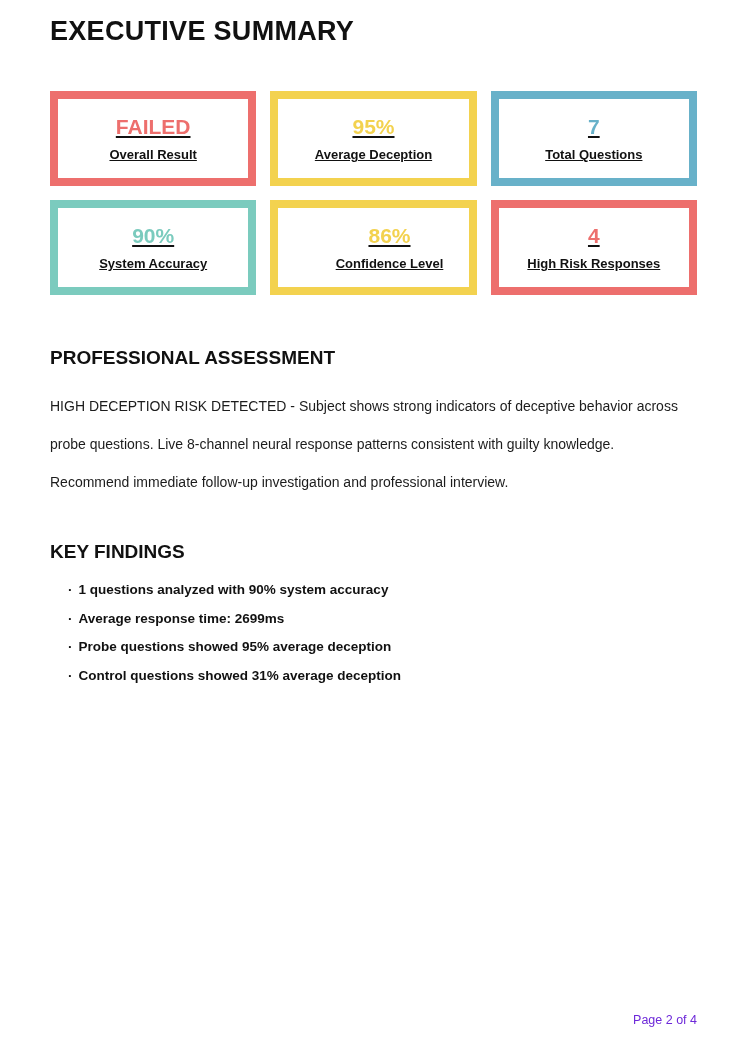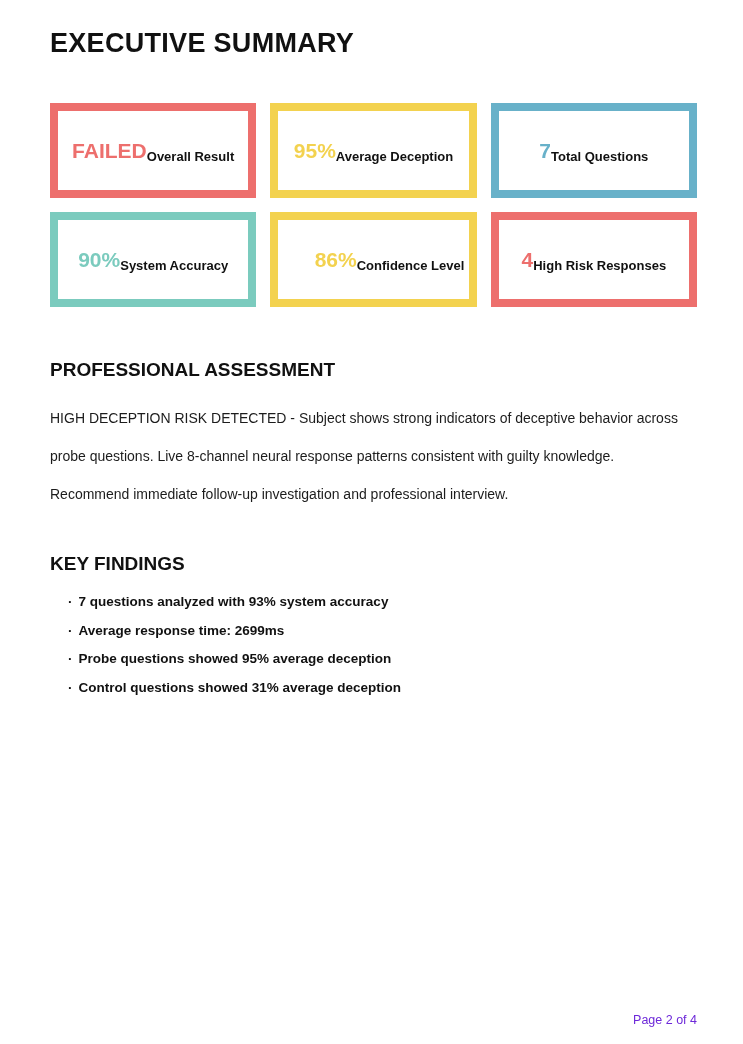--- a/index.html
+++ b/index.html
@@ -9,43 +9,44 @@
     height: 1044px;
     background: #ffffff;
     font-family: "Liberation Sans", "DejaVu Sans", sans-serif;
     color: #111111;
     overflow: hidden;
     box-sizing: border-box;
   }
   .content { padding: 0 46px 0 50px; }
   .doc-title {
     margin: 0;
-    padding-top: 28px;
+    padding-top: 16px;
     font-size: 27px;
     font-weight: 700;
     letter-spacing: 0.3px;
     color: #111111;
   }
   .cards {
     display: grid;
     grid-template-columns: repeat(3, 1fr);
     column-gap: 14px;
     row-gap: 14px;
     margin-top: 44px;
   }
   .card {
     box-sizing: border-box;
     height: 95px;
     background: #ffffff;
     border: 8px solid #cccccc;
     display: flex;
-    flex-direction: row;
+    flex-direction: column;
     align-items: center;
     justify-content: center;
     text-align: center;
+    text-decoration: underline;
   }
   .card-value {
     font-size: 21px;
     font-weight: 700;
     line-height: 1;
   }
   .card-label {
     margin-top: 11px;
     font-size: 13px;
     font-weight: 700;
@@ -129,21 +130,21 @@
     </div>
 
     <div class="assessment-section">
       <h2 class="section-heading">PROFESSIONAL ASSESSMENT</h2>
       <p class="assessment-body">HIGH DECEPTION RISK DETECTED - Subject shows strong indicators of deceptive behavior across probe questions. Live 8-channel neural response patterns consistent with guilty knowledge. Recommend immediate follow-up investigation and professional interview.</p>
     </div>
 
     <div class="findings-section">
       <h2 class="section-heading">KEY FINDINGS</h2>
       <ul class="findings-list">
-        <li><span class="bullet-dot">·</span><span>7 questions analyzed with 93% system accuracy</span></li>
+        <li><span class="bullet-dot">·</span><span>1 questions analyzed with 90% system accuracy</span></li>
         <li><span class="bullet-dot">·</span><span>Average response time: 2699ms</span></li>
         <li><span class="bullet-dot">·</span><span>Probe questions showed 95% average deception</span></li>
         <li><span class="bullet-dot">·</span><span>Control questions showed 31% average deception</span></li>
       </ul>
     </div>
 
   </div>
 
   <div class="page-footer">Page 2 of 4</div>
 </div>

